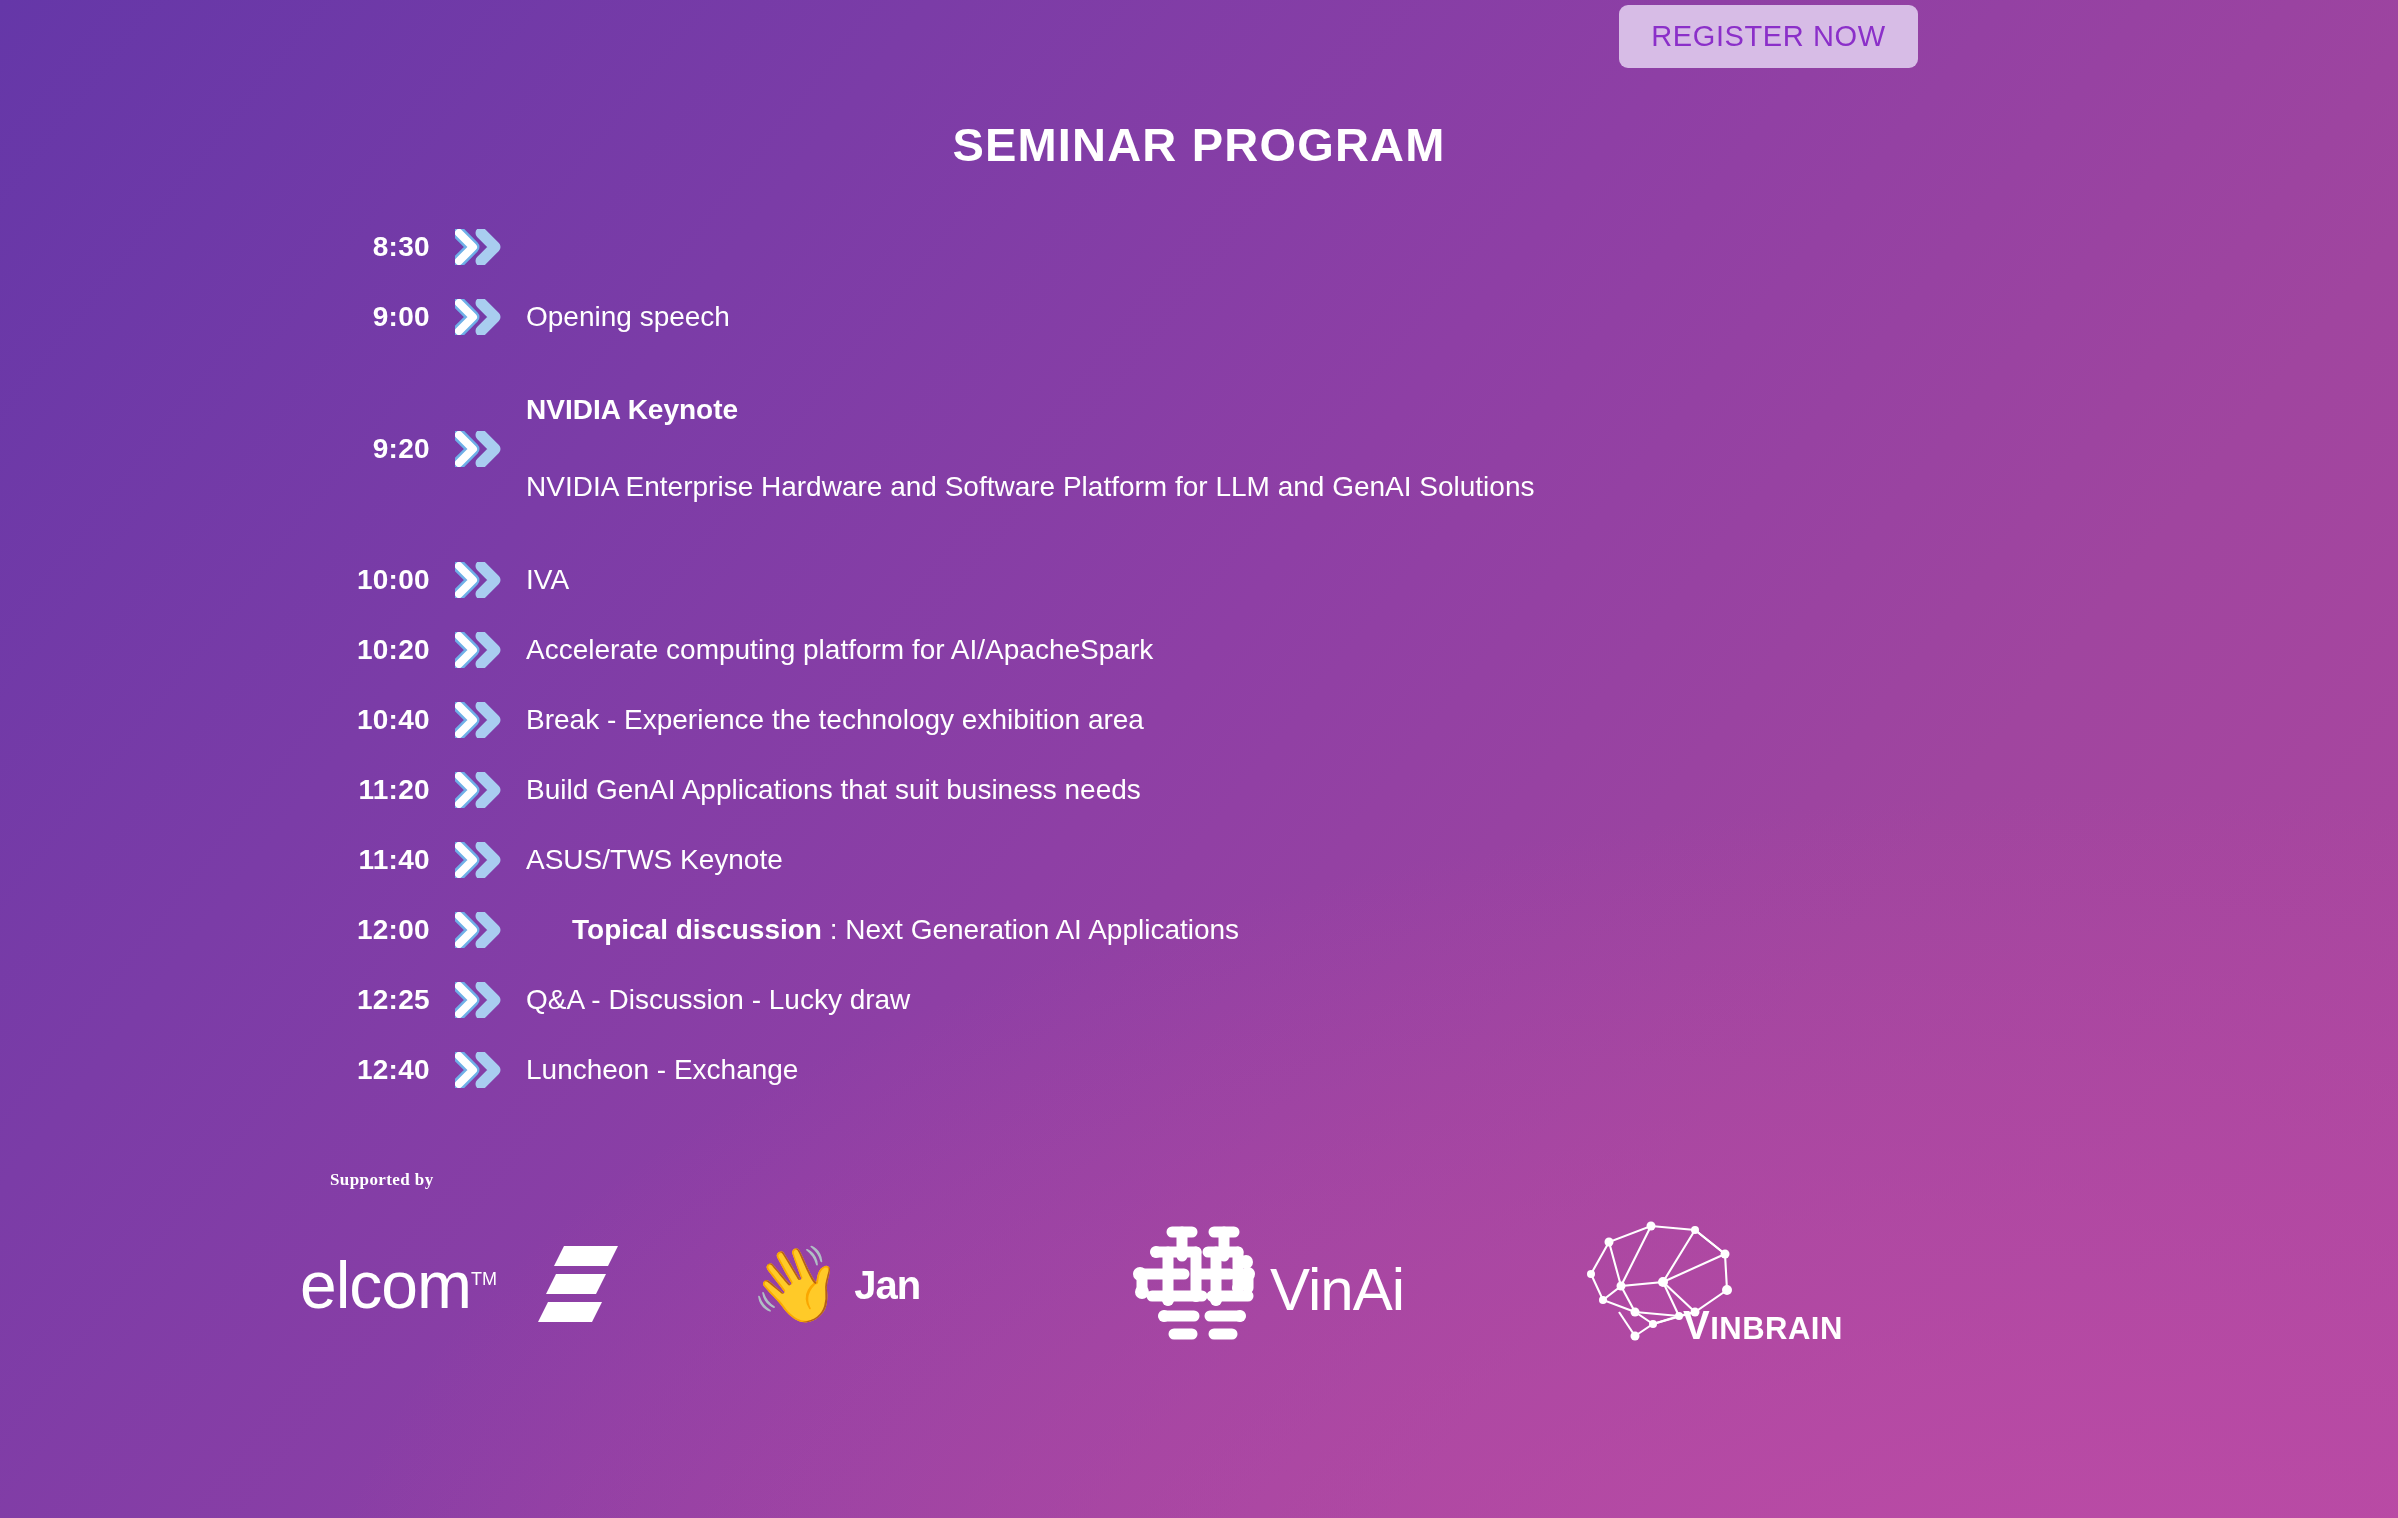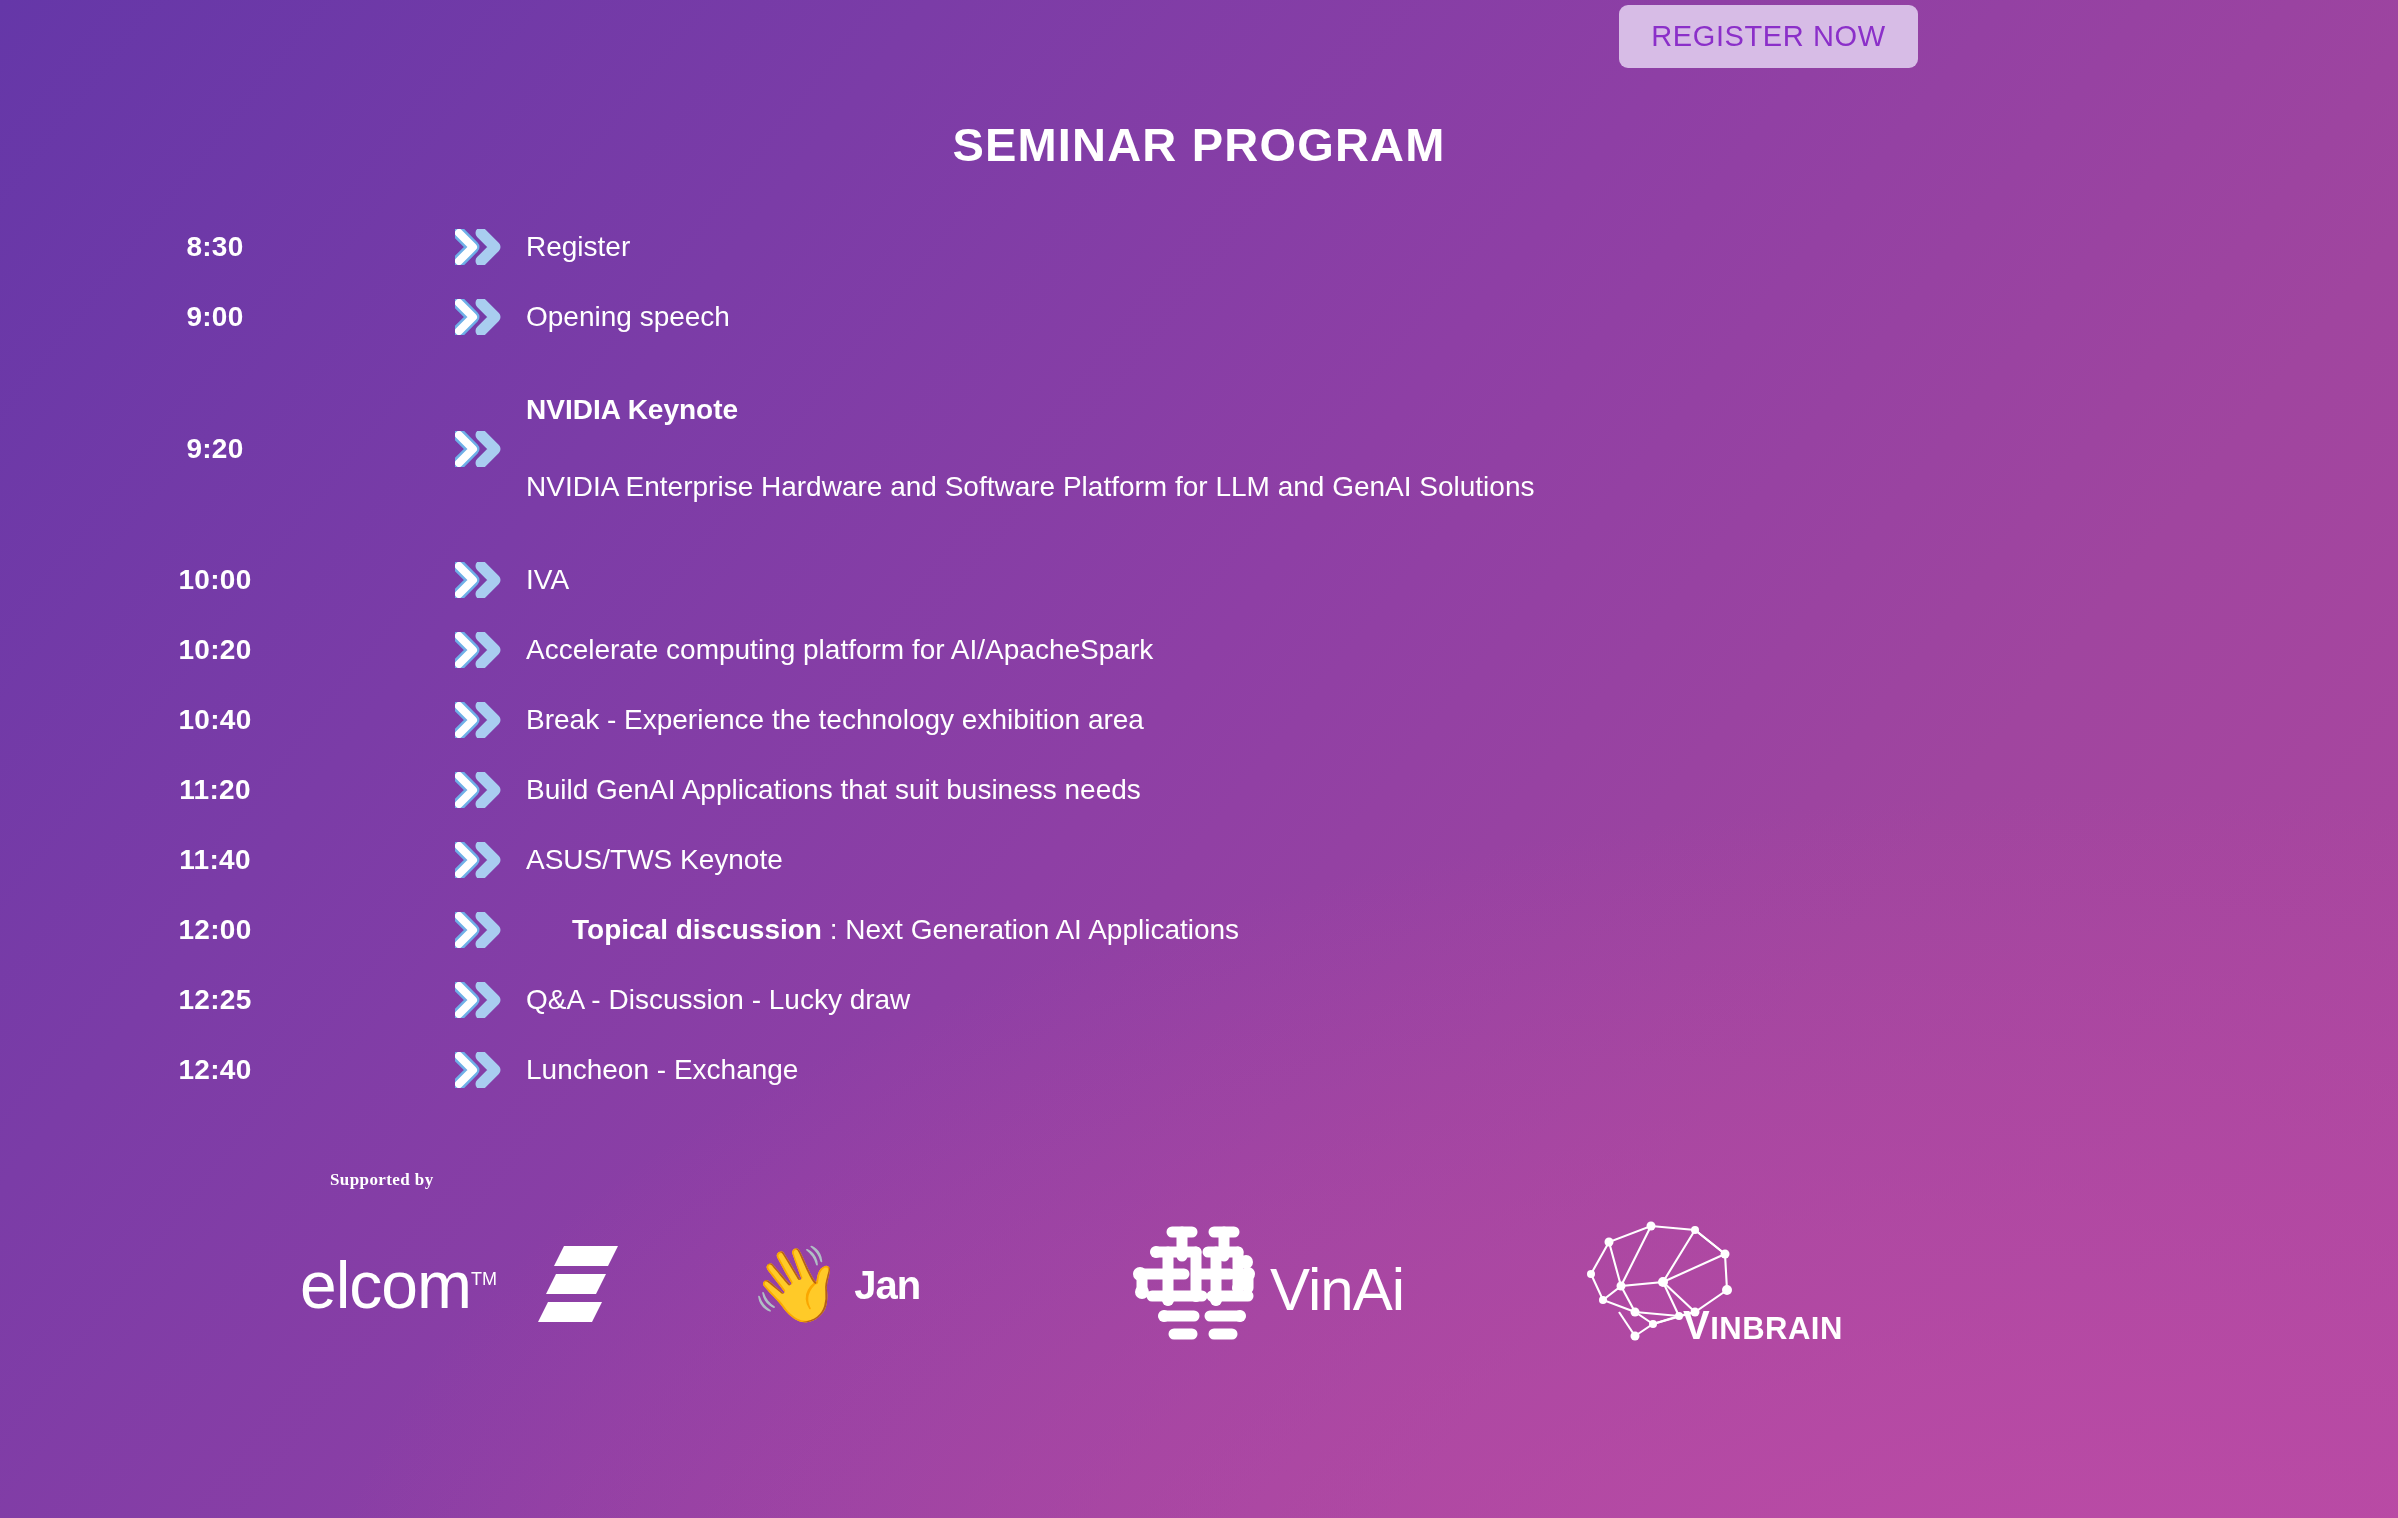--- a/index.html
+++ b/index.html
@@ -64,21 +64,21 @@
   .agenda-row {
     display: flex;
     align-items: center;
     min-height: 70px;
   }
   .agenda-row.tall { min-height: 92px; }
 
   .row-time {
     width: 430px;
     flex: 0 0 430px;
-    text-align: center;
+    text-align: right;
     font-size: 28px;
     font-weight: 700;
     letter-spacing: 0.3px;
     color: #ffffff;
     padding-right: 0;
   }
 
   .row-chevron {
     flex: 0 0 96px;
     width: 96px;
@@ -188,21 +188,20 @@
 
   <div class="agenda-row">
     <div class="row-time">8:30</div>
     <div class="row-chevron">
       <svg width="46" height="36" viewBox="0 0 46 36">
         <path d="M4 4 L18 18 L4 32" fill="none" stroke="#6fb0e8" stroke-width="13" stroke-linecap="round" stroke-linejoin="round"></path>
         <path d="M4 4 L18 18 L4 32" fill="none" stroke="#ffffff" stroke-width="8" stroke-linecap="round" stroke-linejoin="round"></path>
         <path d="M26 4 L40 18 L26 32" fill="none" stroke="#a9cdf0" stroke-width="11" stroke-linecap="round" stroke-linejoin="round"></path>
       </svg>
     </div>
-    <div class="row-text">Register</div>
   </div>
 
   <div class="agenda-row">
     <div class="row-time">9:00</div>
     <div class="row-chevron">
       <svg width="46" height="36" viewBox="0 0 46 36">
         <path d="M4 4 L18 18 L4 32" fill="none" stroke="#6fb0e8" stroke-width="13" stroke-linecap="round" stroke-linejoin="round"></path>
         <path d="M4 4 L18 18 L4 32" fill="none" stroke="#ffffff" stroke-width="8" stroke-linecap="round" stroke-linejoin="round"></path>
         <path d="M26 4 L40 18 L26 32" fill="none" stroke="#a9cdf0" stroke-width="11" stroke-linecap="round" stroke-linejoin="round"></path>
       </svg>

